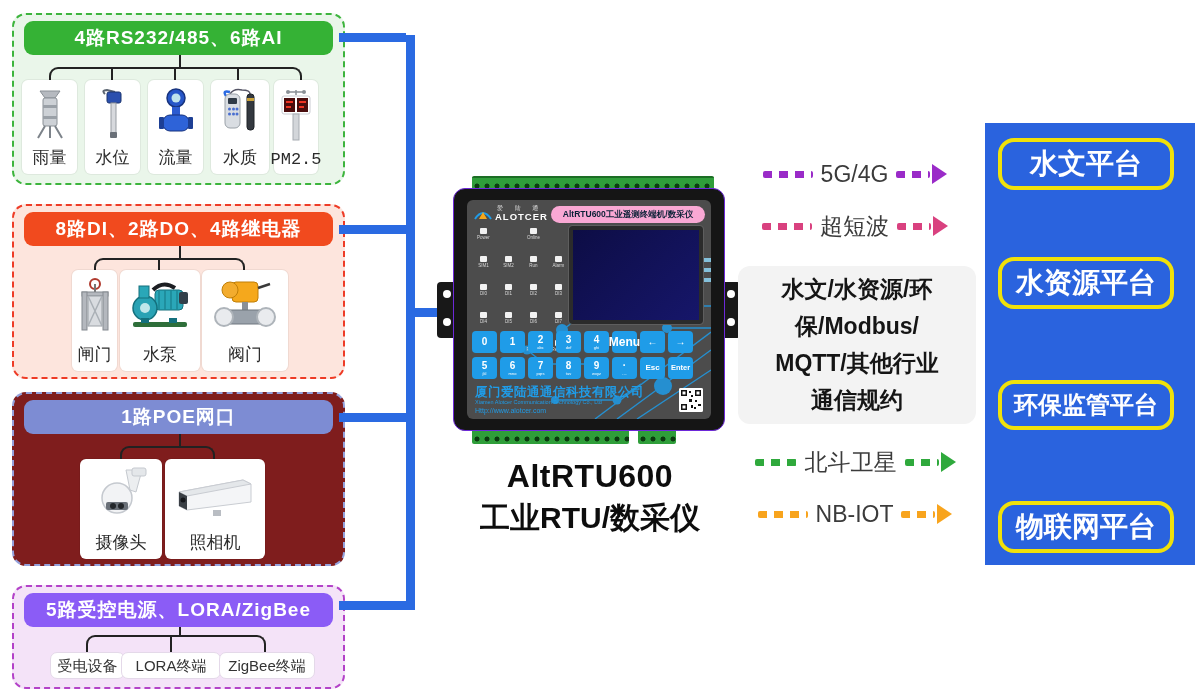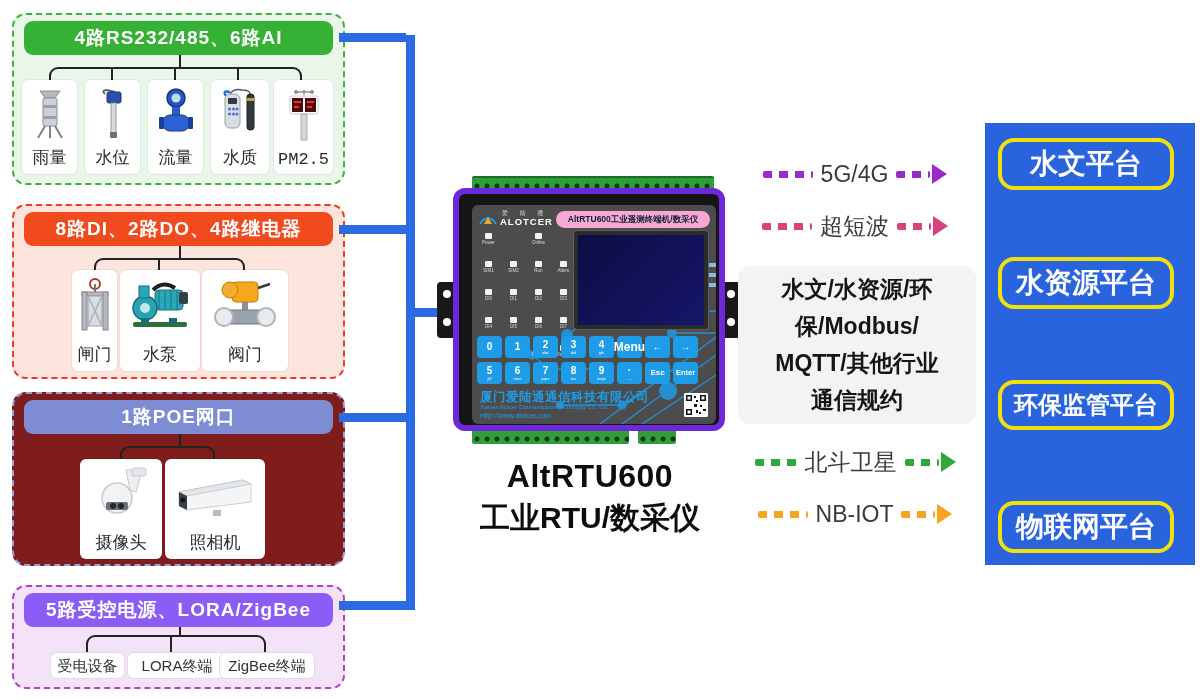--- a/index.html
+++ b/index.html
@@ -31,21 +31,21 @@
   
   .bus{position:absolute;background:#2a6ae2;}
 
   
   .ear{position:absolute;width:20px;height:56px;background:#181818;border-radius:4px;}
   .ear .hole{position:absolute;left:6px;width:8px;height:8px;border-radius:50%;background:#fff;}
   .term{position:absolute;height:15px;background:#2f9e3a;border-top:2px solid #1c6e24;
         background-image:radial-gradient(circle at 5px 8px,#0c3b10 2.2px,rgba(0,0,0,0) 2.8px);
         background-size:10px 15px;border-radius:2px;}
   .dev-body{position:absolute;left:453px;top:188px;width:272px;height:243px;background:#151515;
-            border-radius:12px;border:6px solid #6d28d9;}
+            border-radius:12px;border:1px solid #6d28d9;}
   .dev-panel{position:absolute;left:13px;top:11px;width:244px;height:219px;background:#4c4c4c;
              border-radius:6px;overflow:hidden;}
   .logo-mark{position:absolute;left:7px;top:6px;}
   .brand-cn{position:absolute;left:30px;top:4px;font-size:6px;color:#ddd;letter-spacing:5px;white-space:nowrap;}
   .brand-en{position:absolute;left:28px;top:11px;font-size:9.5px;font-weight:800;color:#fff;letter-spacing:1px;}
   .panel-title{position:absolute;left:84px;top:6px;width:154px;height:17px;background:#f9a8d4;color:#0a2036;
                border-radius:9px;font-size:8.5px;font-weight:700;text-align:center;line-height:17px;white-space:nowrap;overflow:hidden;}
   .ledrow{position:absolute;left:4px;display:flex;width:100px;}
   .led{width:25px;display:flex;flex-direction:column;align-items:center;}
   .led .dot{width:7px;height:6px;background:#f2f2f2;border-radius:1px;}
@@ -153,21 +153,21 @@
           <circle cx="11.5" cy="28" r="1.5" fill="#4a6fd0"></circle>
             <circle cx="15.5" cy="28" r="1.5" fill="#4a6fd0"></circle>
             <circle cx="19" cy="28" r="1.5" fill="#4a6fd0"></circle>
           <rect x="29" y="8" width="7" height="36" rx="3" fill="#33383f" stroke="#1e2227"></rect>
           <rect x="29" y="12" width="7" height="3" fill="#c9a13a"></rect>
         </svg>
       </div>
       <div class="clabel">水质</div>
     </div>
 
-    <div class="card" style="left:260px;top:65px;width:59px;height:94px;">
+    <div class="card" style="left:260px;top:65px;width:44px;height:94px;">
       <div class="pic">
         <svg width="44" height="54" viewBox="0 0 44 54">
           <path d="M14 4 L30 4 M22 2 L22 7" stroke="#8a9096" stroke-width="1.5"></path>
           <circle cx="14" cy="4" r="2" fill="#8a9096"></circle>
             <circle cx="30" cy="4" r="2" fill="#8a9096"></circle>
           <rect x="8" y="8" width="28" height="18" rx="2" fill="#fff" stroke="#c9ccd2"></rect>
           <rect x="10" y="10" width="11" height="14" fill="#4a0d0d"></rect>
           <rect x="23" y="10" width="11" height="14" fill="#4a0d0d"></rect>
           <rect x="12" y="13" width="7" height="2" fill="#ee3322"></rect>
             <rect x="12" y="18" width="5" height="2" fill="#ee3322"></rect>
@@ -267,21 +267,21 @@
       <div class="clabel">照相机</div>
     </div>
   </section>
 
   <section class="gbox g3">
     <div class="ghead">5路受控电源、LORA/ZigBee</div>
     <div class="tline" style="left:165px;top:40px;height:8px;"></div>
     <div class="tbracket" style="left:72px;top:48px;width:180px;height:17px;"></div>
     <div class="tline" style="left:156px;top:48px;height:17px;"></div>
     <div class="chip" style="left:36px;top:65px;width:75px;height:27px;">受电设备</div>
-    <div class="chip" style="left:113px;top:65px;width:100px;height:27px;">LORA终端</div>
+    <div class="chip" style="left:107px;top:65px;width:100px;height:27px;">LORA终端</div>
     <div class="chip" style="left:205px;top:65px;width:96px;height:27px;">ZigBee终端</div>
   </section>
 
   <div class="bus" style="left:406px;top:35px;width:9px;height:575px;"></div>
   <div class="bus" style="left:339px;top:33px;width:67px;height:9px;"></div>
   <div class="bus" style="left:339px;top:225px;width:67px;height:9px;"></div>
   <div class="bus" style="left:339px;top:413px;width:67px;height:9px;"></div>
   <div class="bus" style="left:339px;top:601px;width:67px;height:9px;"></div>
   <div class="bus" style="left:415px;top:308px;width:26px;height:9px;"></div>
 

